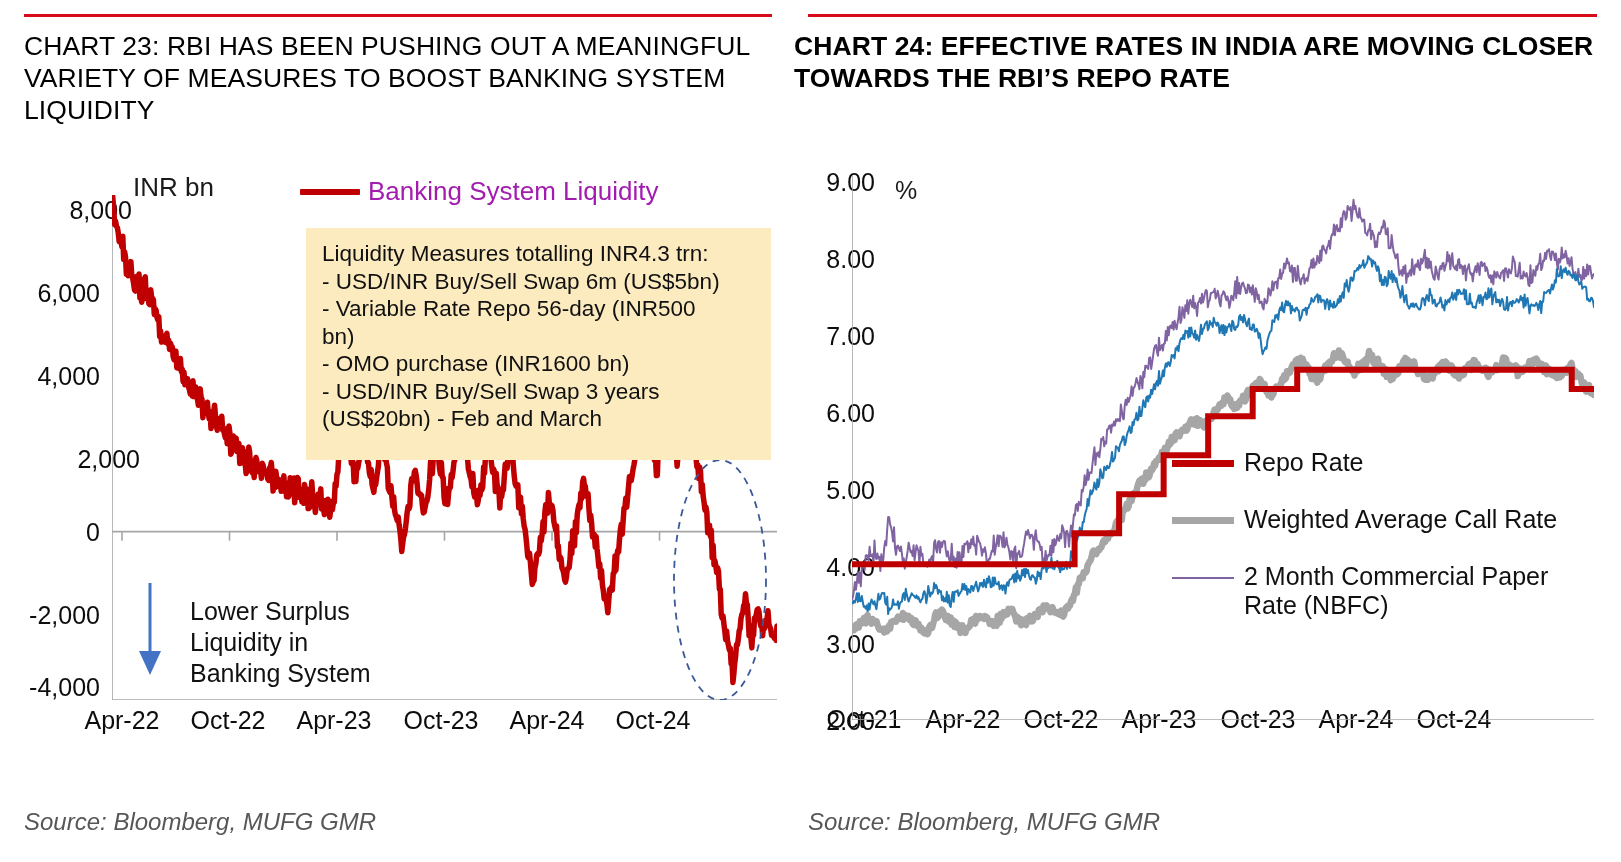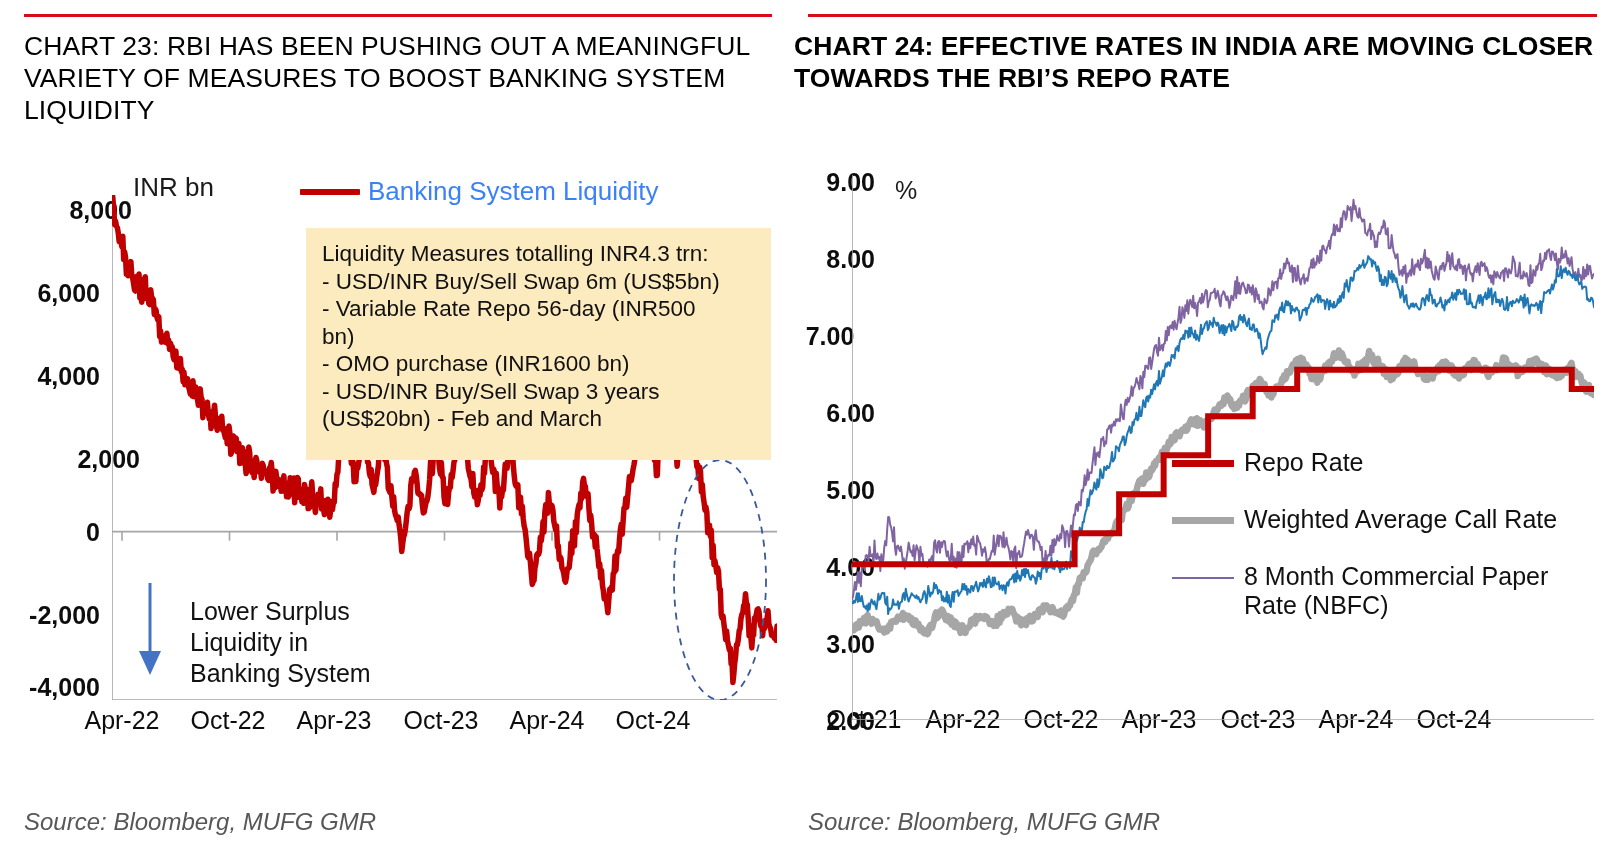--- a/index.html
+++ b/index.html
@@ -43,35 +43,35 @@
   
   .plot{position:absolute;}
   .plot svg{display:block;}
 
   .axis-label{
     position:absolute;
     font-size:25px;
     color:#0d0d0d;
     white-space:nowrap;
   }
-  .ytick{ text-align:right;font-weight:bold; }
+  .ytick{ text-align:right; }
   .xtick{ text-align:center; }
 
   .unit{
     position:absolute;
     font-size:26px;
     color:#1a1a1a;
     white-space:nowrap;
   }
 
   
   .legend-l{
     position:absolute;
     display:flex;align-items:center;gap:8px;
-    font-size:26px;white-space:nowrap;color:#3b82f6;
+    font-size:26px;white-space:nowrap;color:#a21caf;
   }
   .swatch{display:inline-block;}
   .sw-thick{width:60px;height:6px;background:#c00000;border-radius:1px;}
 
   
   .annot{
     position:absolute;
     background:#fdebc0;
     font-size:22.5px;
     line-height:27.5px;
@@ -176,21 +176,21 @@
   </div>
 
   <div class="panel panel-right">
     <div class="rule"></div>
     <div class="chart-title">CHART 24: EFFECTIVE RATES IN INDIA ARE MOVING CLOSER TOWARDS THE RBI’S REPO RATE</div>
 
     <div class="unit" style="left:105px;top:176px;font-size:25px;">%</div>
 
     <div class="axis-label ytick" style="left:-5px;width:90px;top:168px;">9.00</div>
     <div class="axis-label ytick" style="left:-5px;width:90px;top:245px;">8.00</div>
-    <div class="axis-label ytick" style="left:-5px;width:90px;top:322px;text-align:center;">7.00</div>
+    <div class="axis-label ytick" style="left:-5px;width:90px;top:322px;">7.00</div>
     <div class="axis-label ytick" style="left:-5px;width:90px;top:399px;">6.00</div>
     <div class="axis-label ytick" style="left:-5px;width:90px;top:476px;">5.00</div>
     <div class="axis-label ytick" style="left:-5px;width:90px;top:553px;">4.00</div>
     <div class="axis-label ytick" style="left:-5px;width:90px;top:630px;">3.00</div>
     <div class="axis-label ytick" style="left:-5px;width:90px;top:707px;">2.00</div>
 
     <div class="axis-label xtick" style="left:14px;width:120px;top:705px;">Oct-21</div>
     <div class="axis-label xtick" style="left:113px;width:120px;top:705px;">Apr-22</div>
     <div class="axis-label xtick" style="left:211px;width:120px;top:705px;">Oct-22</div>
     <div class="axis-label xtick" style="left:309px;width:120px;top:705px;">Apr-23</div>
@@ -228,21 +228,21 @@
       <div class="legend-row">
         <span class="swatch" style="width:62px;height:7px;background:#c00000;"></span>
         <span class="lr-text">Repo Rate</span>
       </div>
       <div class="legend-row">
         <span class="swatch" style="width:62px;height:7px;background:#a6a6a6;"></span>
         <span class="lr-text">Weighted Average Call Rate</span>
       </div>
       <div class="legend-row">
         <span class="swatch" style="width:62px;height:2px;background:#8064a2;margin-top:15px;"></span>
-        <span class="lr-text">8 Month Commercial Paper
+        <span class="lr-text">2 Month Commercial Paper
 Rate (NBFC)</span>
       </div>
     </div>
 
     <div class="source">Source: Bloomberg, MUFG GMR</div>
   </div>
 
 </div>
 
 </body></html>

